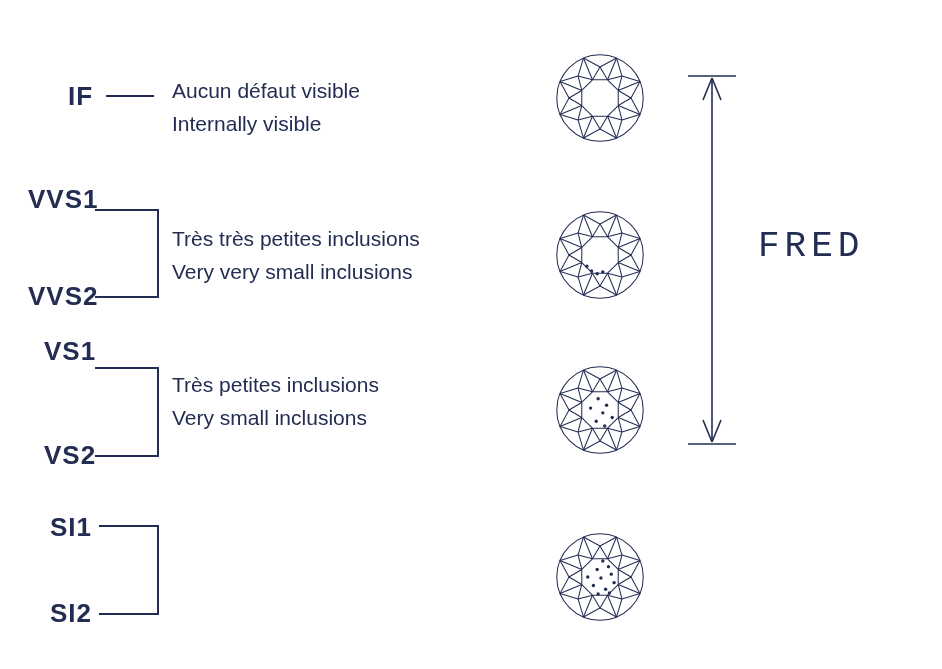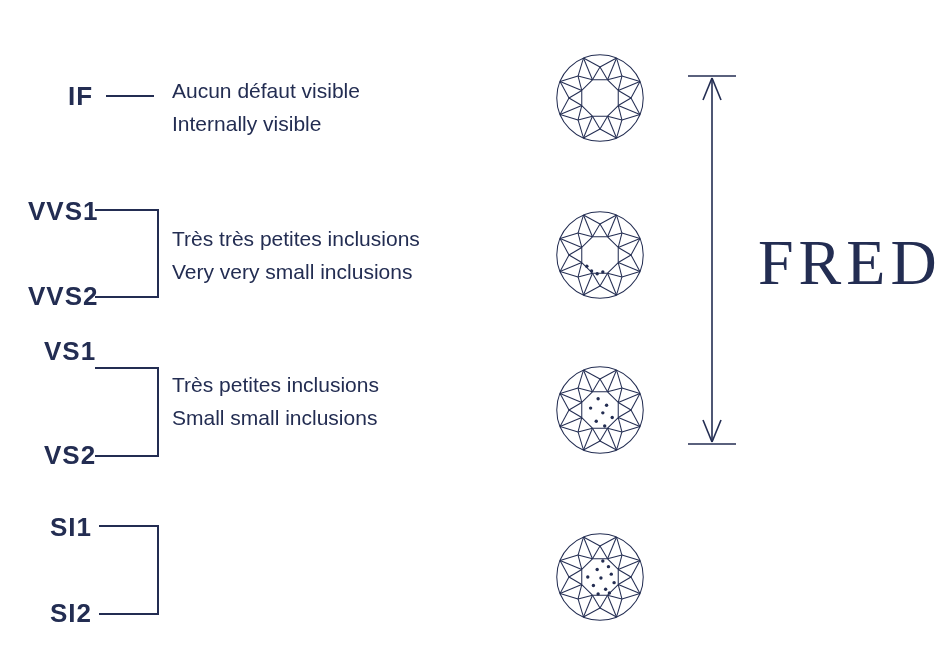--- a/index.html
+++ b/index.html
@@ -44,22 +44,22 @@
   }
   .diamond svg{display:block;width:100%;height:100%;}
   .range-arrow{
     position:absolute;
     left:682px;top:66px;
     width:60px;height:388px;
   }
   .brand{
     position:absolute;
     left:758px;top:226px;
-    font-family:Liberation Serif, serif;
-    font-size:64px;
+    font-family:Liberation Mono, monospace;
+    font-size:36px;
     font-weight:500;
     letter-spacing:5px;
     color:var(--ink);
     white-space:nowrap;
   }
 </style>
 </head>
 <body>
 
 <div class="canvas" style="--ink: #232d52;">
@@ -112,21 +112,21 @@
           <line x1="73.33452377915606" y1="73.33452377915607" x2="92.4984584955192" y2="67.60343788879412"></line>
           <line x1="69.40147018273703" y1="58.036352079666884" x2="92.4984584955192" y2="67.60343788879412"></line>
           <line x1="69.40147018273703" y1="58.036352079666884" x2="83" y2="50.00000000000001"></line>
           <line x1="83" y1="50.00000000000001" x2="69.40147018273703" y2="41.963647920333116"></line>
           <line x1="83" y1="50.00000000000001" x2="92.4984584955192" y2="67.60343788879412"></line>
           <line x1="83" y1="50.00000000000001" x2="92.49845849551919" y2="32.39656211120587"></line>
         </g>
       </svg>
     </div>
 
-  <div class="grade-label" style="left:28px;top:196px">VVS1</div>
+  <div class="grade-label" style="left:28px;top:184px">VVS1</div>
   <div class="grade-label" style="left:28px;top:281px">VVS2</div>
   <div class="bracket" style="left:95px;top:209px;width:62px;height:85px"></div>
   <div class="desc" style="left:172px;top:222px">
     <div>Très très petites inclusions</div>
     <div>Very very small inclusions</div>
   </div>
   <div class="diamond" style="left:553px;top:208px">
       <svg viewBox="0 0 100 100">
         <g fill="none" stroke="#232d52" stroke-width="1.1" stroke-linejoin="round">
           <circle cx="50" cy="50" r="46"></circle>
@@ -177,21 +177,21 @@
         <circle cx="53" cy="68" r="1.8" fill="#232d52"></circle>
         <circle cx="36" cy="62" r="1.8" fill="#232d52"></circle>
       </svg>
     </div>
 
   <div class="grade-label" style="left:44px;top:336px">VS1</div>
   <div class="grade-label" style="left:44px;top:440px">VS2</div>
   <div class="bracket" style="left:95px;top:367px;width:62px;height:86px"></div>
   <div class="desc" style="left:172px;top:368px">
     <div>Très petites inclusions</div>
-    <div>Small small inclusions</div>
+    <div>Very small inclusions</div>
   </div>
   <div class="diamond" style="left:553px;top:363px">
       <svg viewBox="0 0 100 100">
         <g fill="none" stroke="#232d52" stroke-width="1.1" stroke-linejoin="round">
           <circle cx="50" cy="50" r="46"></circle>
           <polygon points="69.40147018273703,41.963647920333116 58.036352079666884,30.59852981726298 41.963647920333116,30.59852981726298 30.59852981726298,41.963647920333116 30.598529817262975,58.03635207966687 41.963647920333116,69.40147018273703 58.03635207966689,69.40147018273701 69.40147018273703,58.036352079666884"></polygon>
           <line x1="69.40147018273703" y1="41.963647920333116" x2="92.49845849551919" y2="32.39656211120587"></line>
           <line x1="69.40147018273703" y1="41.963647920333116" x2="73.33452377915607" y2="26.665476220843935"></line>
           <line x1="73.33452377915607" y1="26.665476220843935" x2="58.036352079666884" y2="30.59852981726298"></line>
           <line x1="73.33452377915607" y1="26.665476220843935" x2="92.49845849551919" y2="32.39656211120587"></line>

